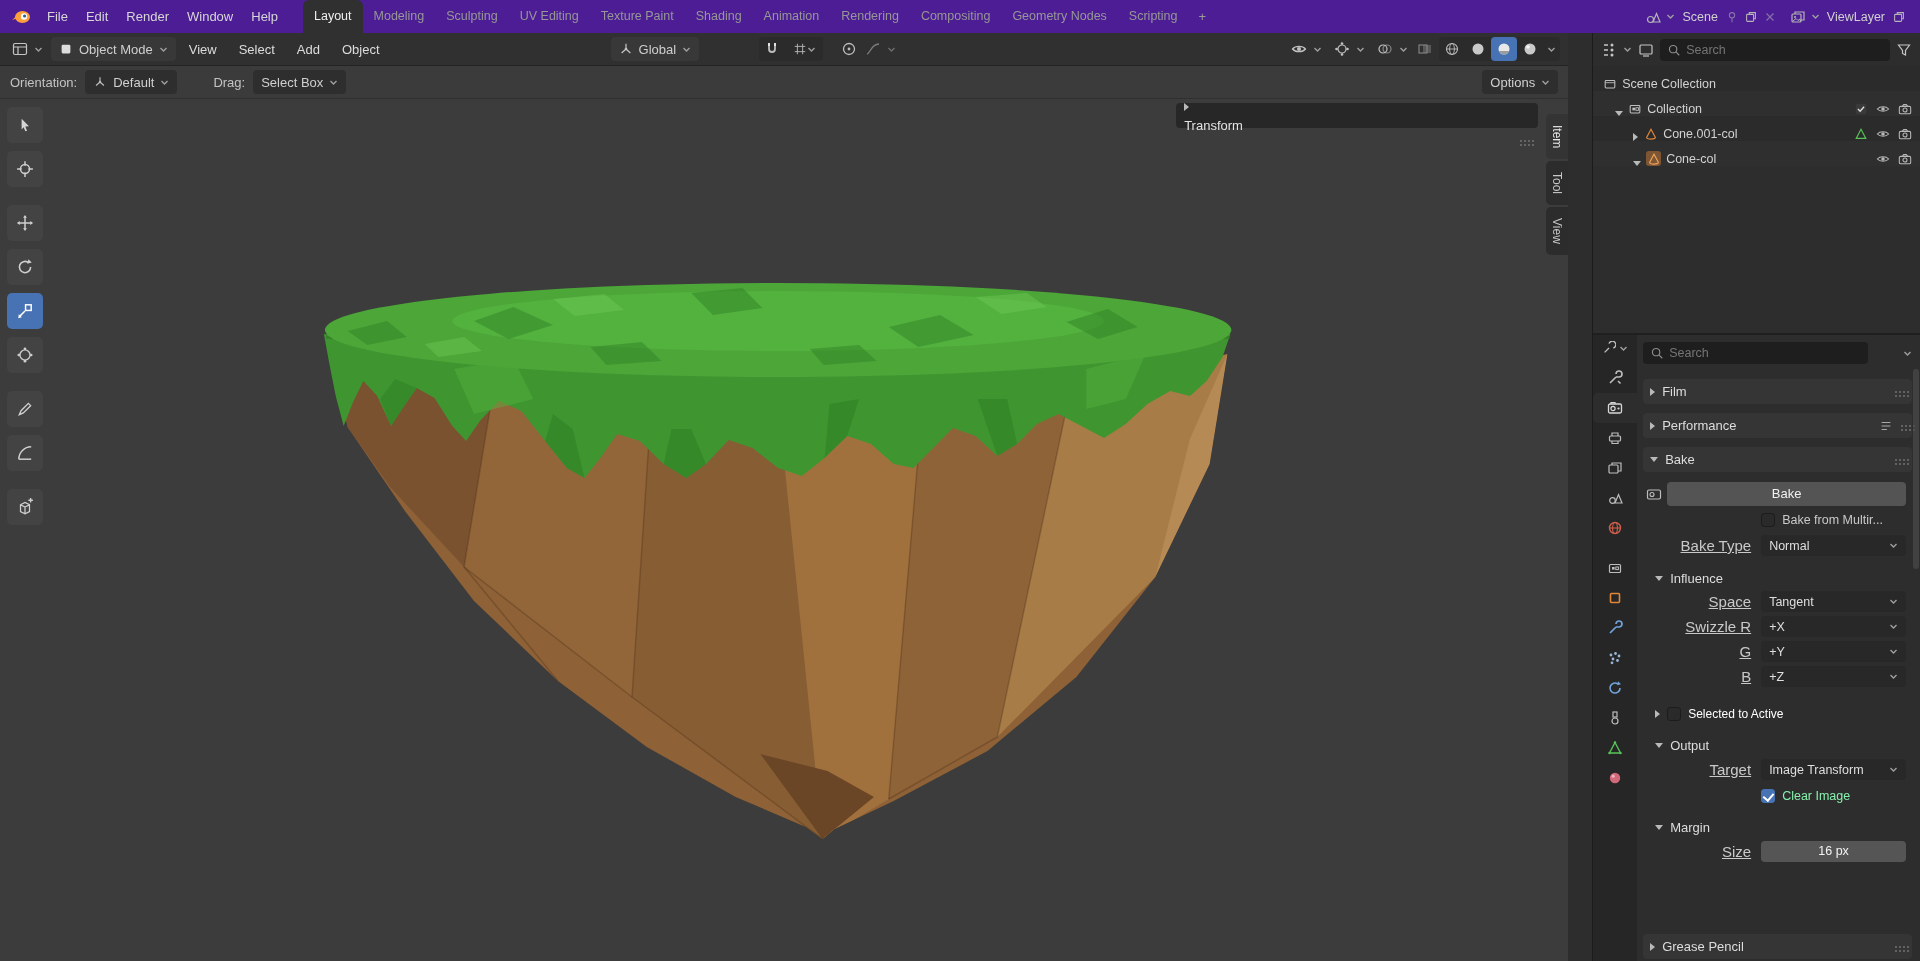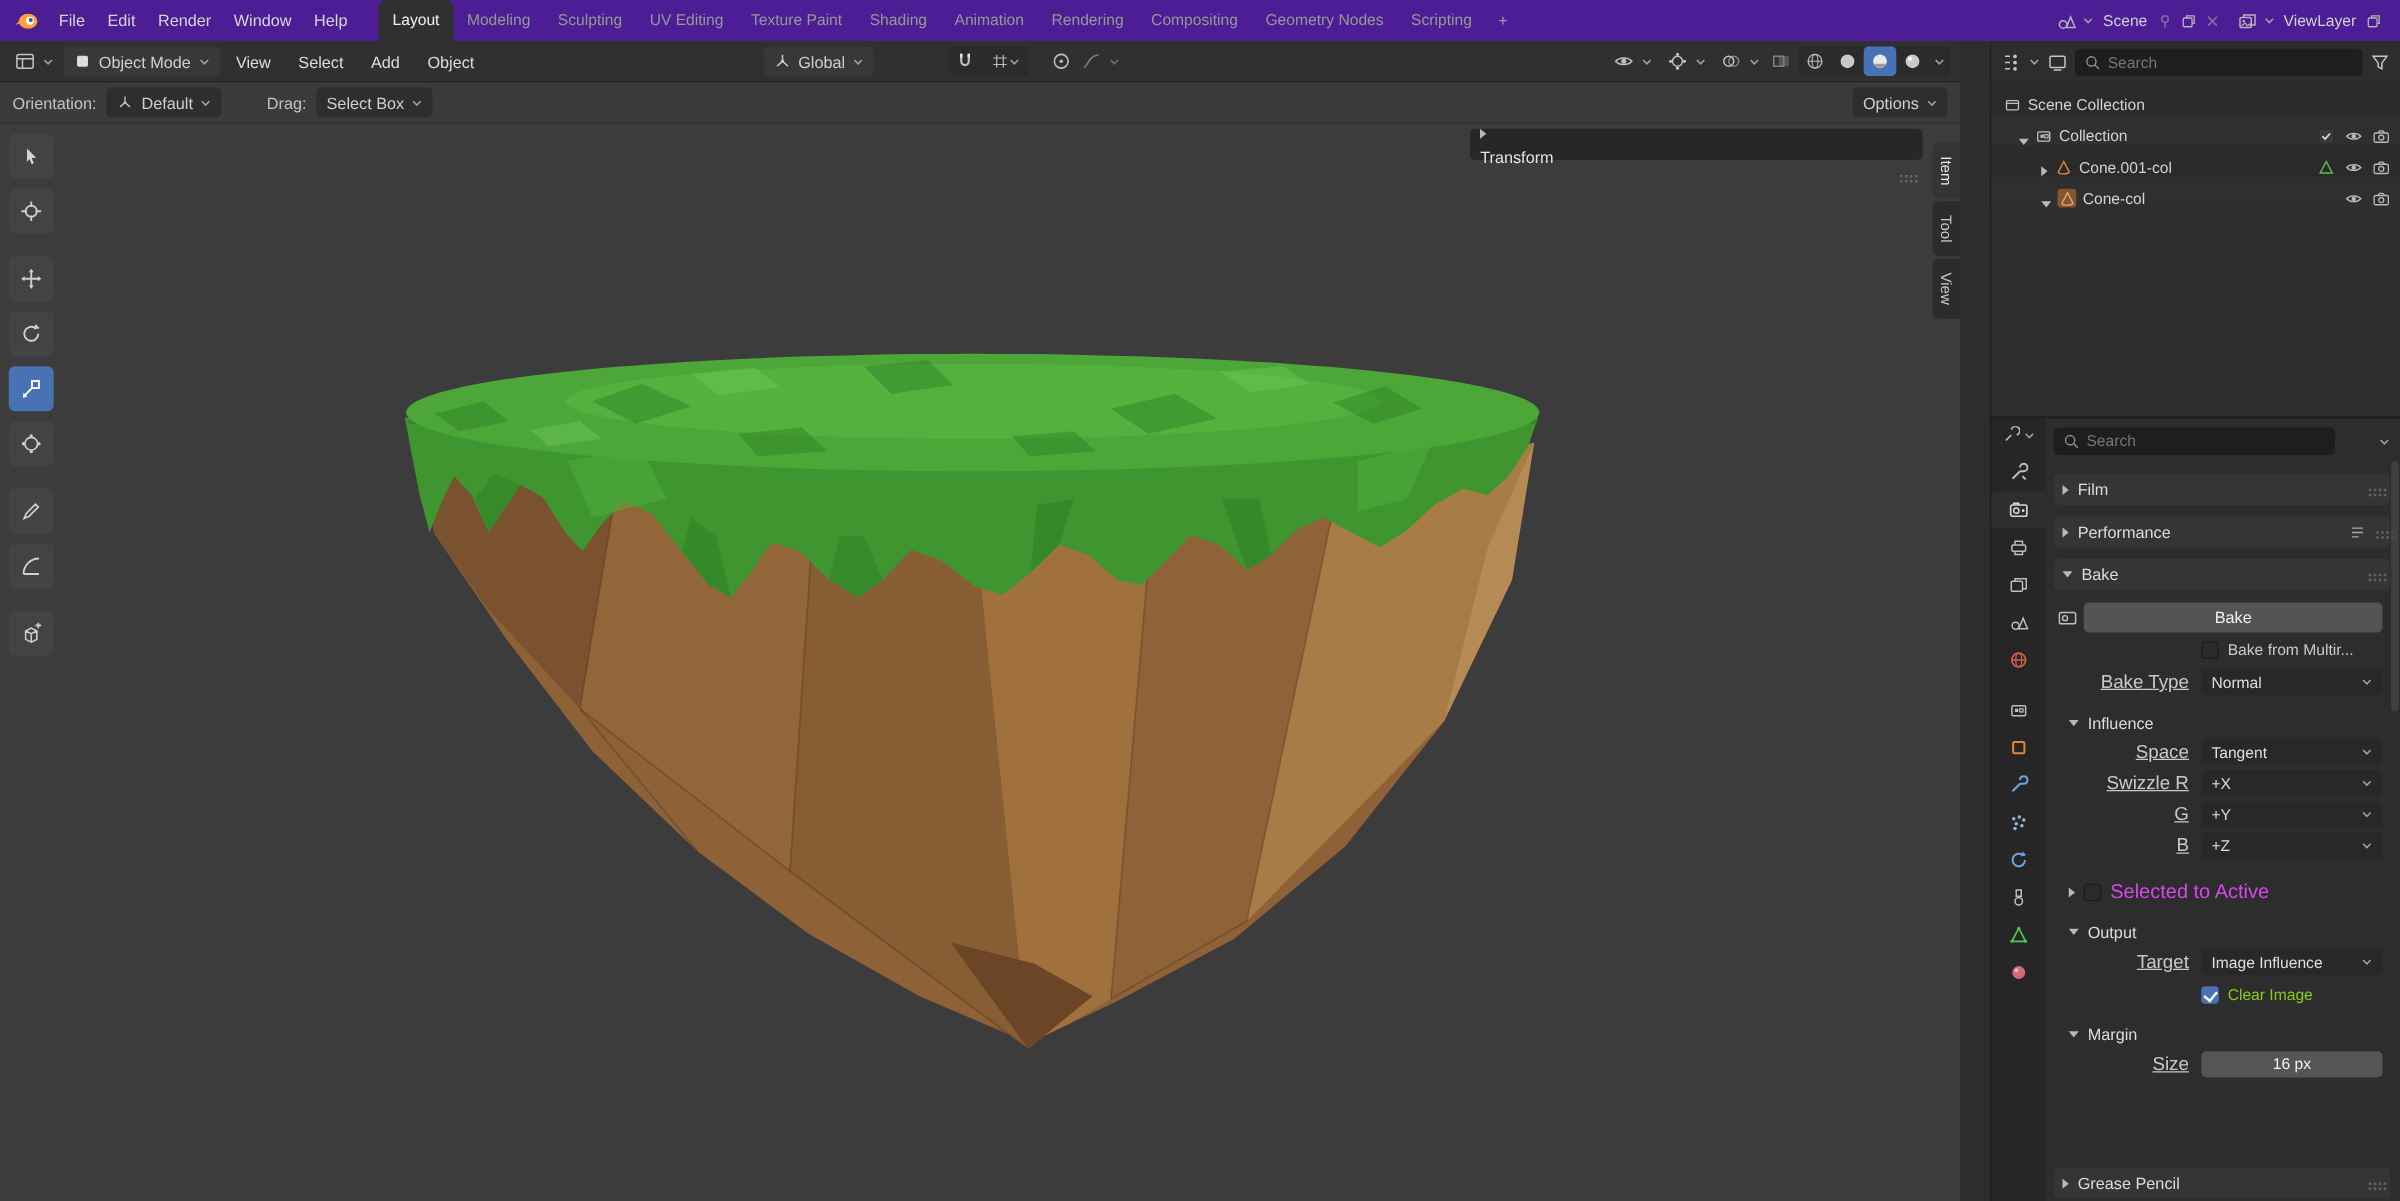--- a/index.html
+++ b/index.html
@@ -816,43 +816,43 @@
               <svg class="chev">
                   <use href="#sy-chev"></use>
                 </svg>
             </div>
           </div>
 
           <div class="prow tight" style="margin-top:12px;padding-left:12px">
             <span class="chkrow">
               <span class="tri-r"></span>
               <span class="cb"></span>
-              <span style="font-size:16px;color:#d946ef">Selected to Active</span>
+              <span style="font-size:12px;color:#ffffff">Selected to Active</span>
             </span>
           </div>
 
           <div class="phead sub">
             <span class="tri-d"></span>
             <span>Output</span>
           </div>
 
           <div class="prow">
             <span class="plabel">Target</span>
             <div class="pwidget dd">
-              <span>Image Influence</span>
+              <span>Image Transform</span>
               <svg class="chev">
                   <use href="#sy-chev"></use>
                 </svg>
             </div>
           </div>
           <div class="prow tight">
             <span class="plabel"></span>
             <span class="chkrow pwidget">
               <span class="cb on"></span>
-              <span style="font-size:12.5px;color:#84cc16">Clear Image</span>
+              <span style="font-size:12.5px;color:#86efac">Clear Image</span>
             </span>
           </div>
 
           <div class="phead sub">
             <span class="tri-d"></span>
             <span>Margin</span>
           </div>
 
           <div class="prow">
             <span class="plabel">Size</span>

